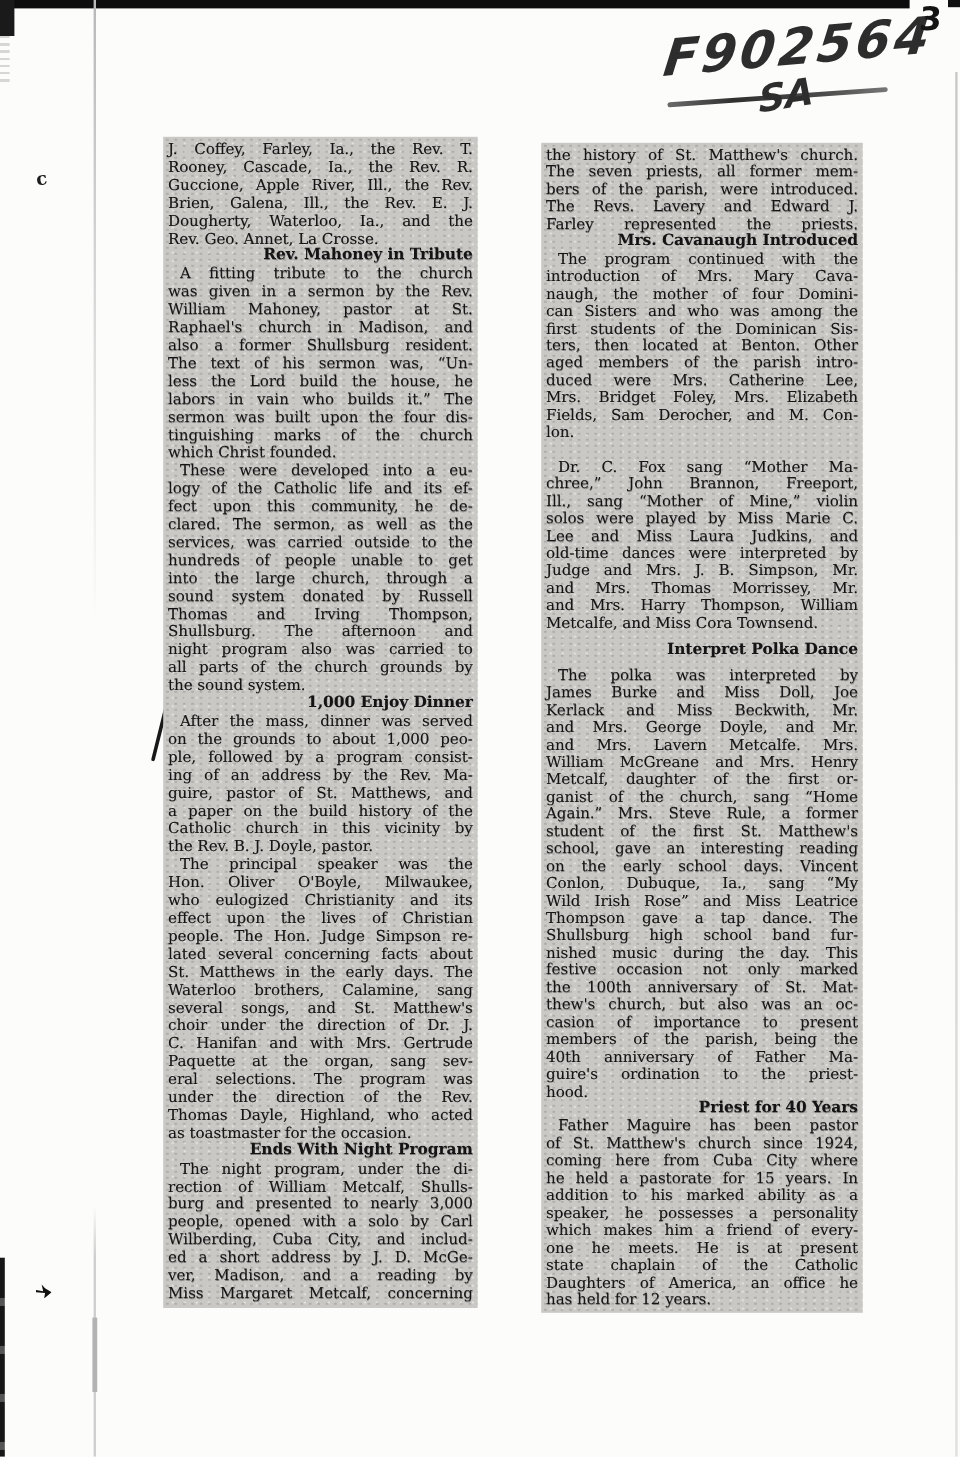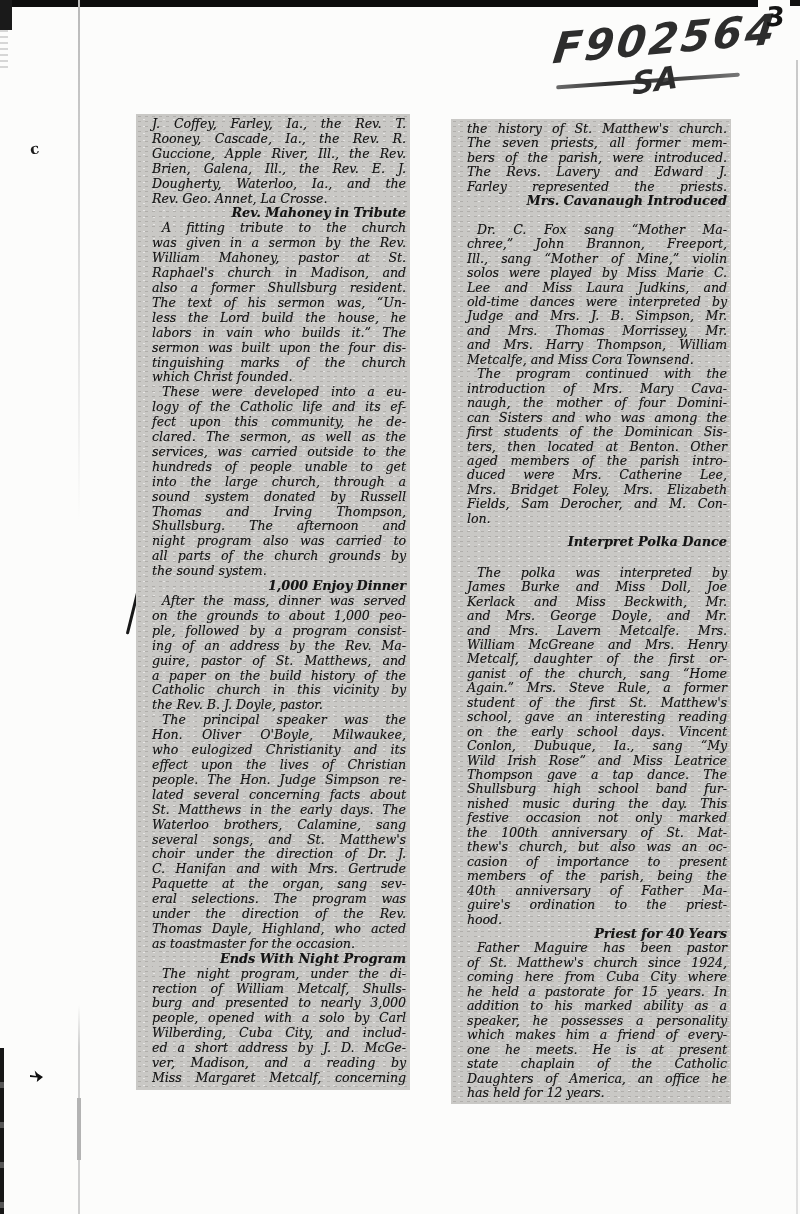--- a/index.html
+++ b/index.html
@@ -47,32 +47,31 @@
   .col{
     position:absolute;
     background-color:#c9c8c5;
     background-image:
       radial-gradient(rgba(45,42,38,.16) 1px, transparent 1.3px),
       radial-gradient(rgba(255,255,255,.55) 1px, transparent 1.3px);
     background-size:7px 5px, 10px 7px;
     background-position:0 0, 3px 2px;
     color:#141414;
     font-size:12.5px;
-    padding:3px 4px 4px 16px;
+    padding:3px 4px 4px 4px;
     text-shadow:.3px .3px 0 rgba(25,25,25,.4);
-    font-style:italic;
   }
   .col-left{left:136px;top:114px;width:254px;line-height:14.9px;}
   .col-right{left:451px;top:119px;width:260px;line-height:14.45px;}
   .line{text-align:justify;text-align-last:justify;text-justify:inter-word;white-space:nowrap;}
   .line.last{text-align-last:left;}
   .line.indent{text-indent:10px;}
   .heading{text-align:right;font-weight:bold;font-size:12.8px;}
   .gap-above{margin-top:14px;}
-  .hgap{margin-top:9px;margin-bottom:16px;}
+  .hgap{margin-top:9px;margin-bottom:6px;}
 </style>
 </head>
 <body>
 
 <div class="top-bar"></div>
 <div class="top-corner"></div>
 <div class="topleft-blob"></div>
 <div class="topleft-speck"></div>
 <div class="scanline-left"></div>
 <div class="scanline-left-low"></div>
@@ -169,44 +168,44 @@
   </div>
 <div class="col col-right">
     <div class="para">
       <div class="line">the history of St. Matthew's church.</div>
       <div class="line">The seven priests, all former mem-</div>
       <div class="line">bers of the parish, were introduced.</div>
       <div class="line">The Revs. Lavery and Edward J.</div>
       <div class="line">Farley represented the priests.</div>
     </div>
     <div class="heading">Mrs. Cavanaugh Introduced</div>
+    <div class="para">
+      <div class="line indent">The program continued with the</div>
+      <div class="line">introduction of Mrs. Mary Cava-</div>
+      <div class="line">naugh, the mother of four Domini-</div>
+      <div class="line">can Sisters and who was among the</div>
+      <div class="line">first students of the Dominican Sis-</div>
+      <div class="line">ters, then located at Benton. Other</div>
+      <div class="line">aged members of the parish intro-</div>
+      <div class="line">duced were Mrs. Catherine Lee,</div>
+      <div class="line">Mrs. Bridget Foley, Mrs. Elizabeth</div>
+      <div class="line">Fields, Sam Derocher, and M. Con-</div>
+      <div class="line last">lon.</div>
+    </div>
     <div class="para gap-above">
       <div class="line indent">Dr. C. Fox sang “Mother Ma-</div>
       <div class="line">chree,” John Brannon, Freeport,</div>
       <div class="line">Ill., sang “Mother of Mine,” violin</div>
       <div class="line">solos were played by Miss Marie C.</div>
       <div class="line">Lee and Miss Laura Judkins, and</div>
       <div class="line">old-time dances were interpreted by</div>
       <div class="line">Judge and Mrs. J. B. Simpson, Mr.</div>
       <div class="line">and Mrs. Thomas Morrissey, Mr.</div>
       <div class="line">and Mrs. Harry Thompson, William</div>
       <div class="line last">Metcalfe, and Miss Cora Townsend.</div>
-    </div>
-    <div class="para">
-      <div class="line indent">The program continued with the</div>
-      <div class="line">introduction of Mrs. Mary Cava-</div>
-      <div class="line">naugh, the mother of four Domini-</div>
-      <div class="line">can Sisters and who was among the</div>
-      <div class="line">first students of the Dominican Sis-</div>
-      <div class="line">ters, then located at Benton. Other</div>
-      <div class="line">aged members of the parish intro-</div>
-      <div class="line">duced were Mrs. Catherine Lee,</div>
-      <div class="line">Mrs. Bridget Foley, Mrs. Elizabeth</div>
-      <div class="line">Fields, Sam Derocher, and M. Con-</div>
-      <div class="line last">lon.</div>
     </div>
     <div class="heading hgap">Interpret Polka Dance</div>
     <div class="para">
       <div class="line indent">The polka was interpreted by</div>
       <div class="line">James Burke and Miss Doll, Joe</div>
       <div class="line">Kerlack and Miss Beckwith, Mr.</div>
       <div class="line">and Mrs. George Doyle, and Mr.</div>
       <div class="line">and Mrs. Lavern Metcalfe. Mrs.</div>
       <div class="line">William McGreane and Mrs. Henry</div>
       <div class="line">Metcalf, daughter of the first or-</div>

